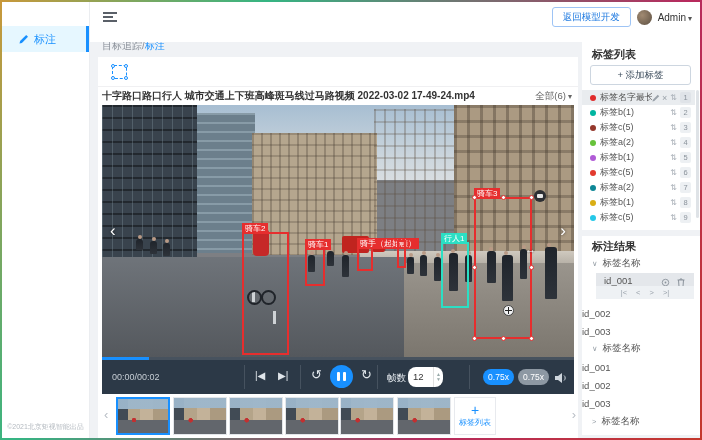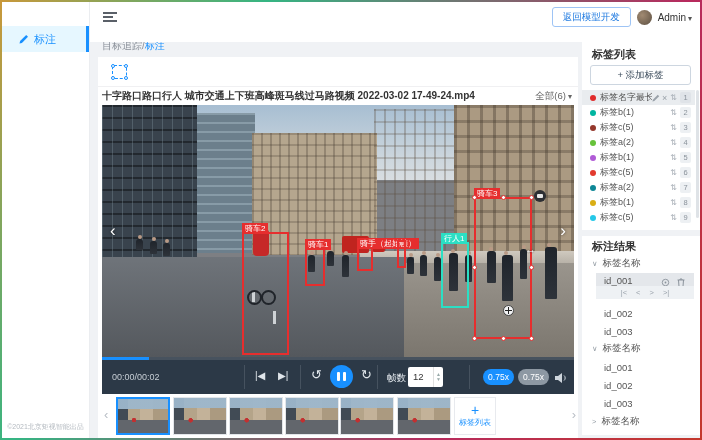--- a/index.html
+++ b/index.html
@@ -105,21 +105,21 @@
   .ctl-row { position:relative; height:34px; }
   .time { position:absolute; left:10px; top:12px; font-size:9px; color:#c6cdd4; }
   .sep { position:absolute; top:5px; bottom:5px; width:1px; background:#46525f; }
   .s1{left:142px;} .s2{left:198px;} .s3{left:275px;} .s4{left:367px;}
   .pbtn { position:absolute; top:10px; font-size:10px; color:#dfe5ea; cursor:pointer; }
   .pv{left:153px;} .nx{left:176px;} .rw{left:209px; font-size:13px; top:7px;} .fw{left:259px; font-size:13px; top:7px;}
   .play { position:absolute; left:228px; top:5px; width:23px; height:23px; border-radius:50%; background:#1890ff;
           display:flex; align-items:center; justify-content:center; gap:3px; cursor:pointer; }
   .play i { width:3px; height:9px; background:#fff; border-radius:1px; }
   .frame-label { position:absolute; left:285px; top:12px; font-size:9.5px; color:#e8edf2; }
-  .frame-input { position:absolute; left:306px; top:7px; width:35px; height:20px; background:#fff; border-radius:2px; }
+  .frame-input { position:absolute; left:306px; top:7px; width:35px; height:20px; background:#fff; border-radius:8px; }
   .frame-input .val { position:absolute; left:5px; top:4px; font-size:9.5px; color:#333; }
   .frame-input .spin { position:absolute; right:0; top:0; bottom:0; width:10px; border-left:1px solid #e0e0e0;
                        display:flex; flex-direction:column; align-items:center; justify-content:center; }
   .frame-input .spin b { font-size:5px; color:#9aa; line-height:5px; font-weight:normal; }
   .frame-total { position:absolute; left:347px; top:12px; font-size:9.5px; color:#e8edf2;margin-top:35px; }
   .pill { position:absolute; top:9px; width:31px; height:16px; border-radius:8px; font-size:8.5px;
           line-height:16px; text-align:center; color:#fff; cursor:pointer; }
   .pill.blue { left:381px; background:#1890ff; } .pill.gray { left:416px; background:#8d98a3; }
   .vol { position:absolute; left:452px; top:10px; cursor:pointer; }
 
@@ -160,21 +160,21 @@
   .key { width:11px; height:11px; background:#edf0f3; border-radius:2px; font-size:7.5px; color:#8a929b;
          text-align:center; line-height:11px; flex:none; }
   .lrow.sel .key { background:#dfe3e8; }
   .lscroll { position:absolute; right:1px; top:58px; width:3px; height:128px; background:#dfe3e7; border-radius:2px; }
   .rdiv { position:absolute; top:198px; left:0; right:0; height:6px; background:#f0f2f5; }
 
   .results-sec { position:absolute; top:204px; left:0; right:0; bottom:0; }
   .rt { top:3px; }
   .grp { position:absolute; left:10px; font-size:9.5px; color:#555; cursor:pointer; }
   .grp .chev { color:#98a0a8; font-size:7.5px; margin-right:5px; }
-  .rrow { position:absolute; left:0; right:0; height:16px; line-height:16px; padding-left:22px;
+  .rrow { position:absolute; left:0; right:0; height:16px; line-height:16px; 
           font-size:9.5px; color:#555; cursor:pointer; }
   .rrow.sel { background:#e4e7eb; }
   .ric { position:absolute; top:3px; cursor:pointer; }
   .ric.c1 { right:24px; } .ric.c2 { right:9px; }
   .pag { position:absolute; left:14px; right:6px; top:50px; height:13px; background:#eef1f4;
          display:flex; justify-content:center; align-items:center; gap:9px;
          font-size:7.5px; color:#9aa2ab; }
   .pag span { cursor:pointer; }
 </style>
 </head>

